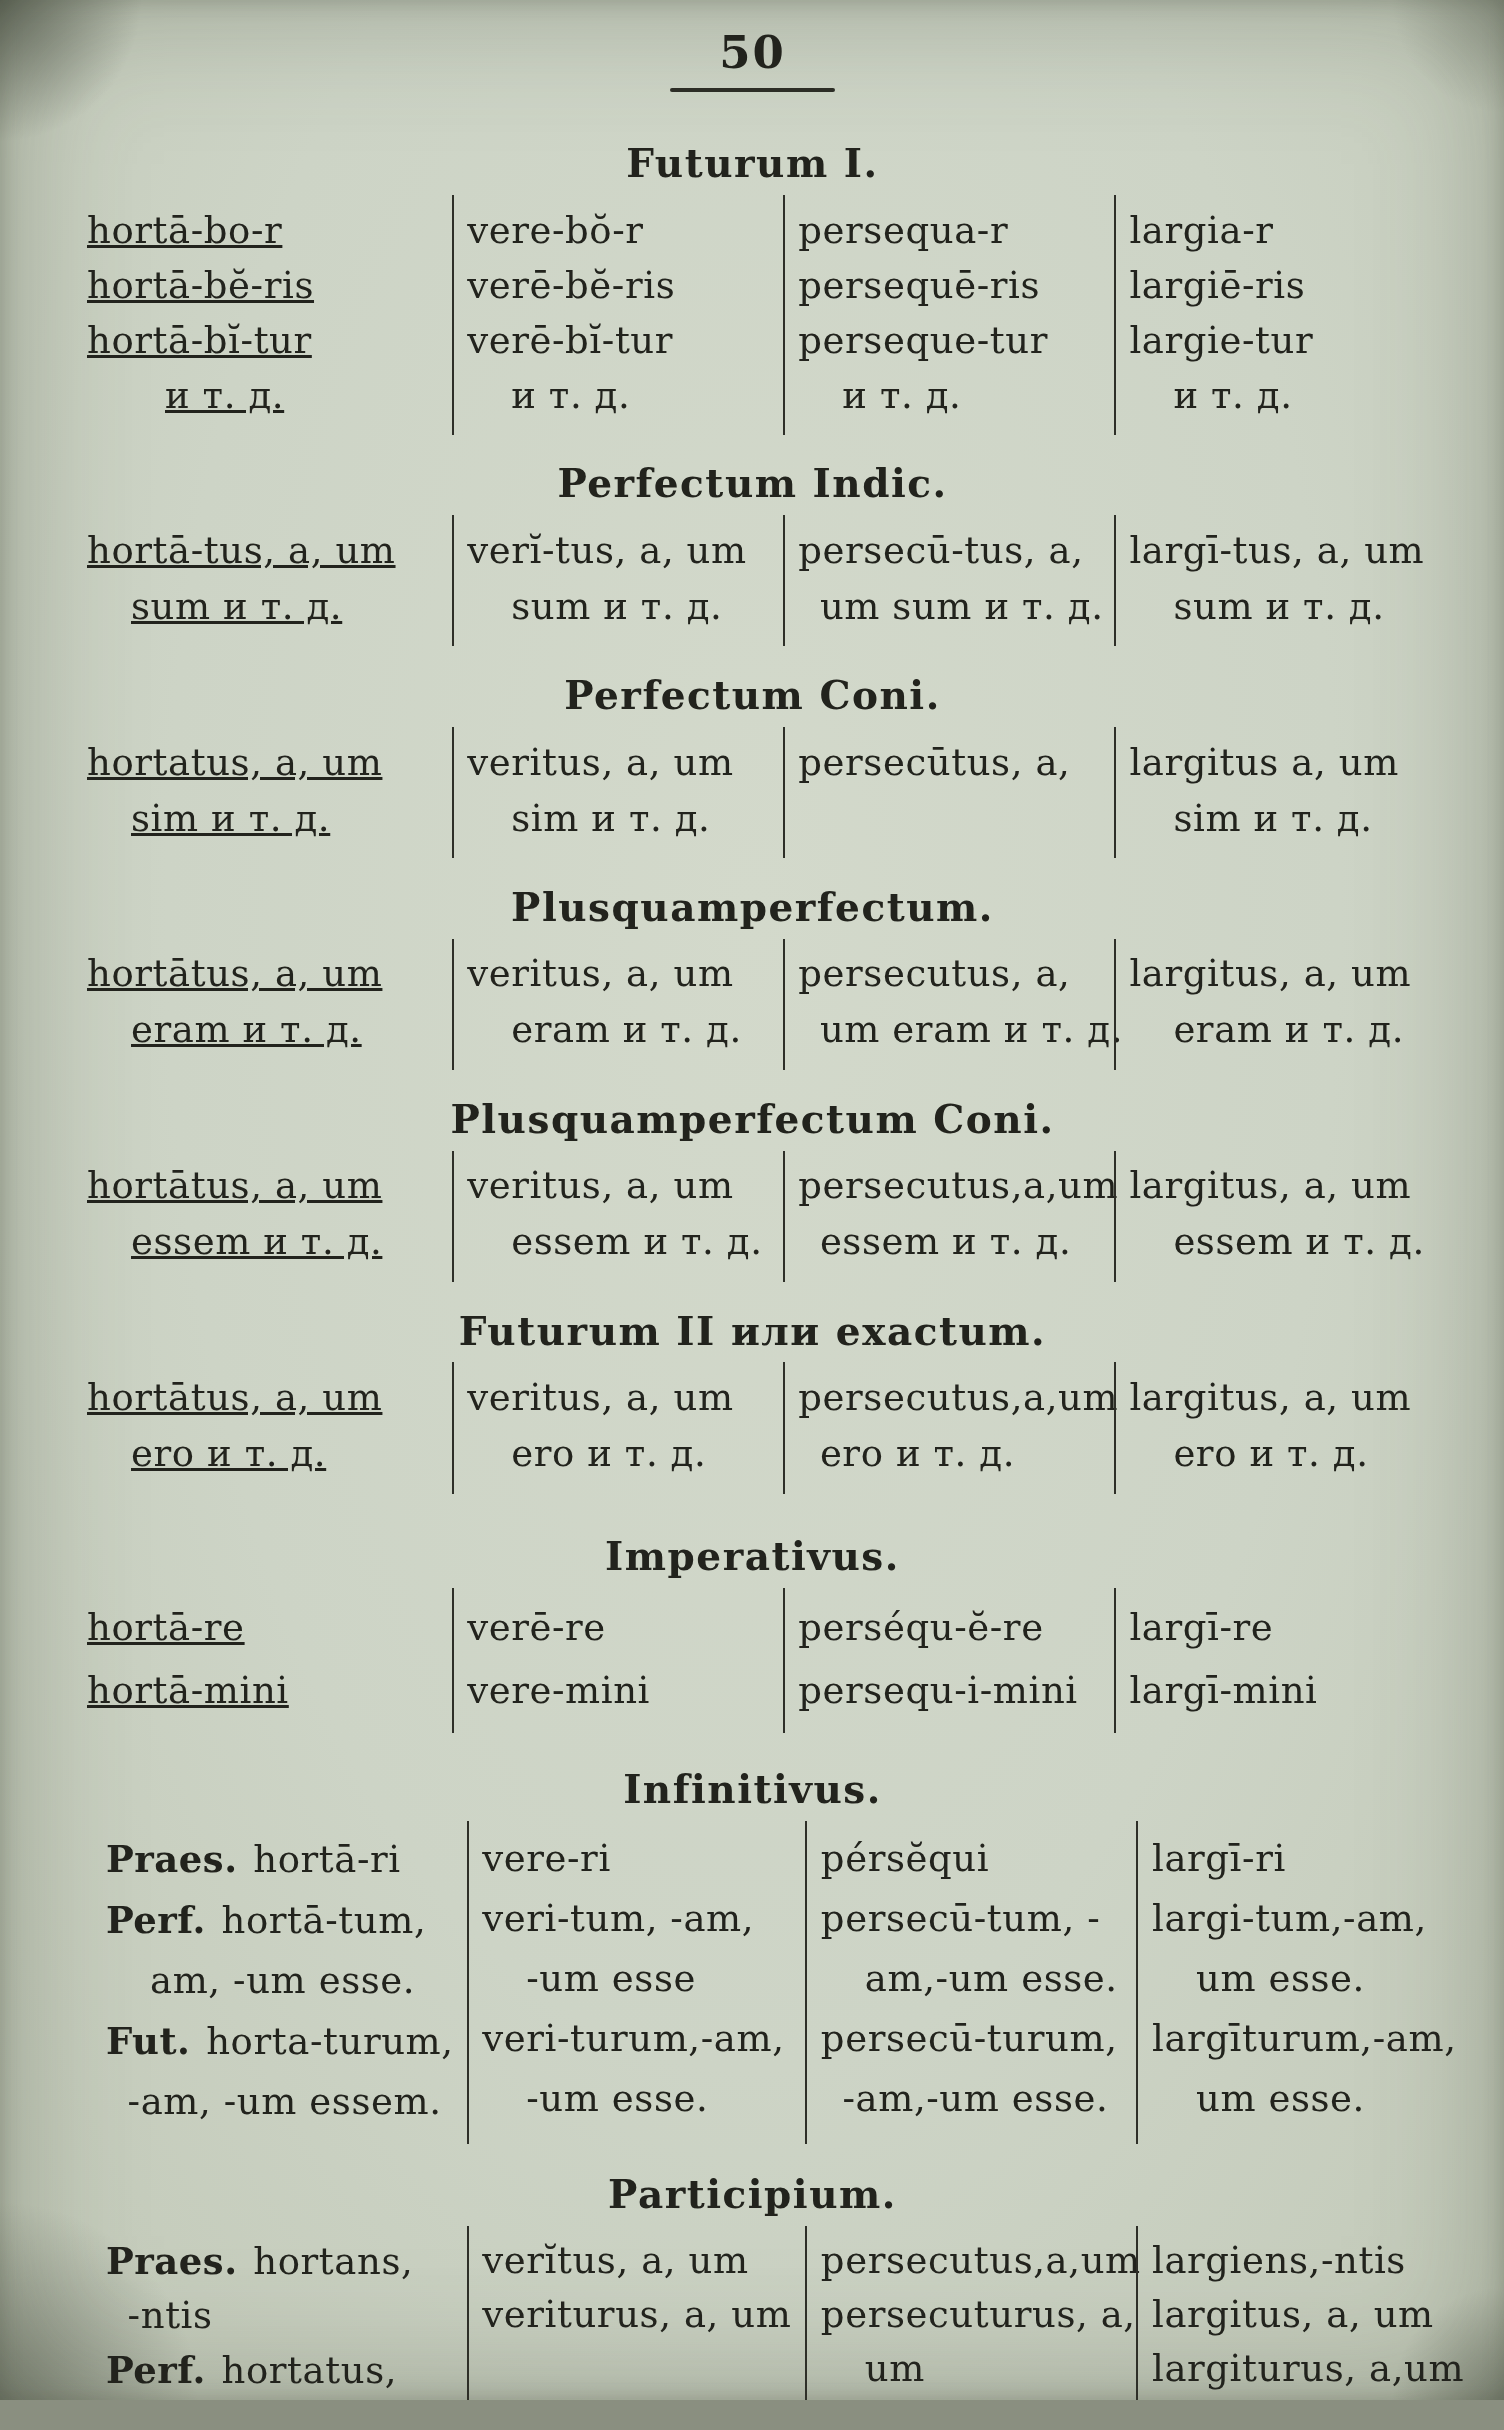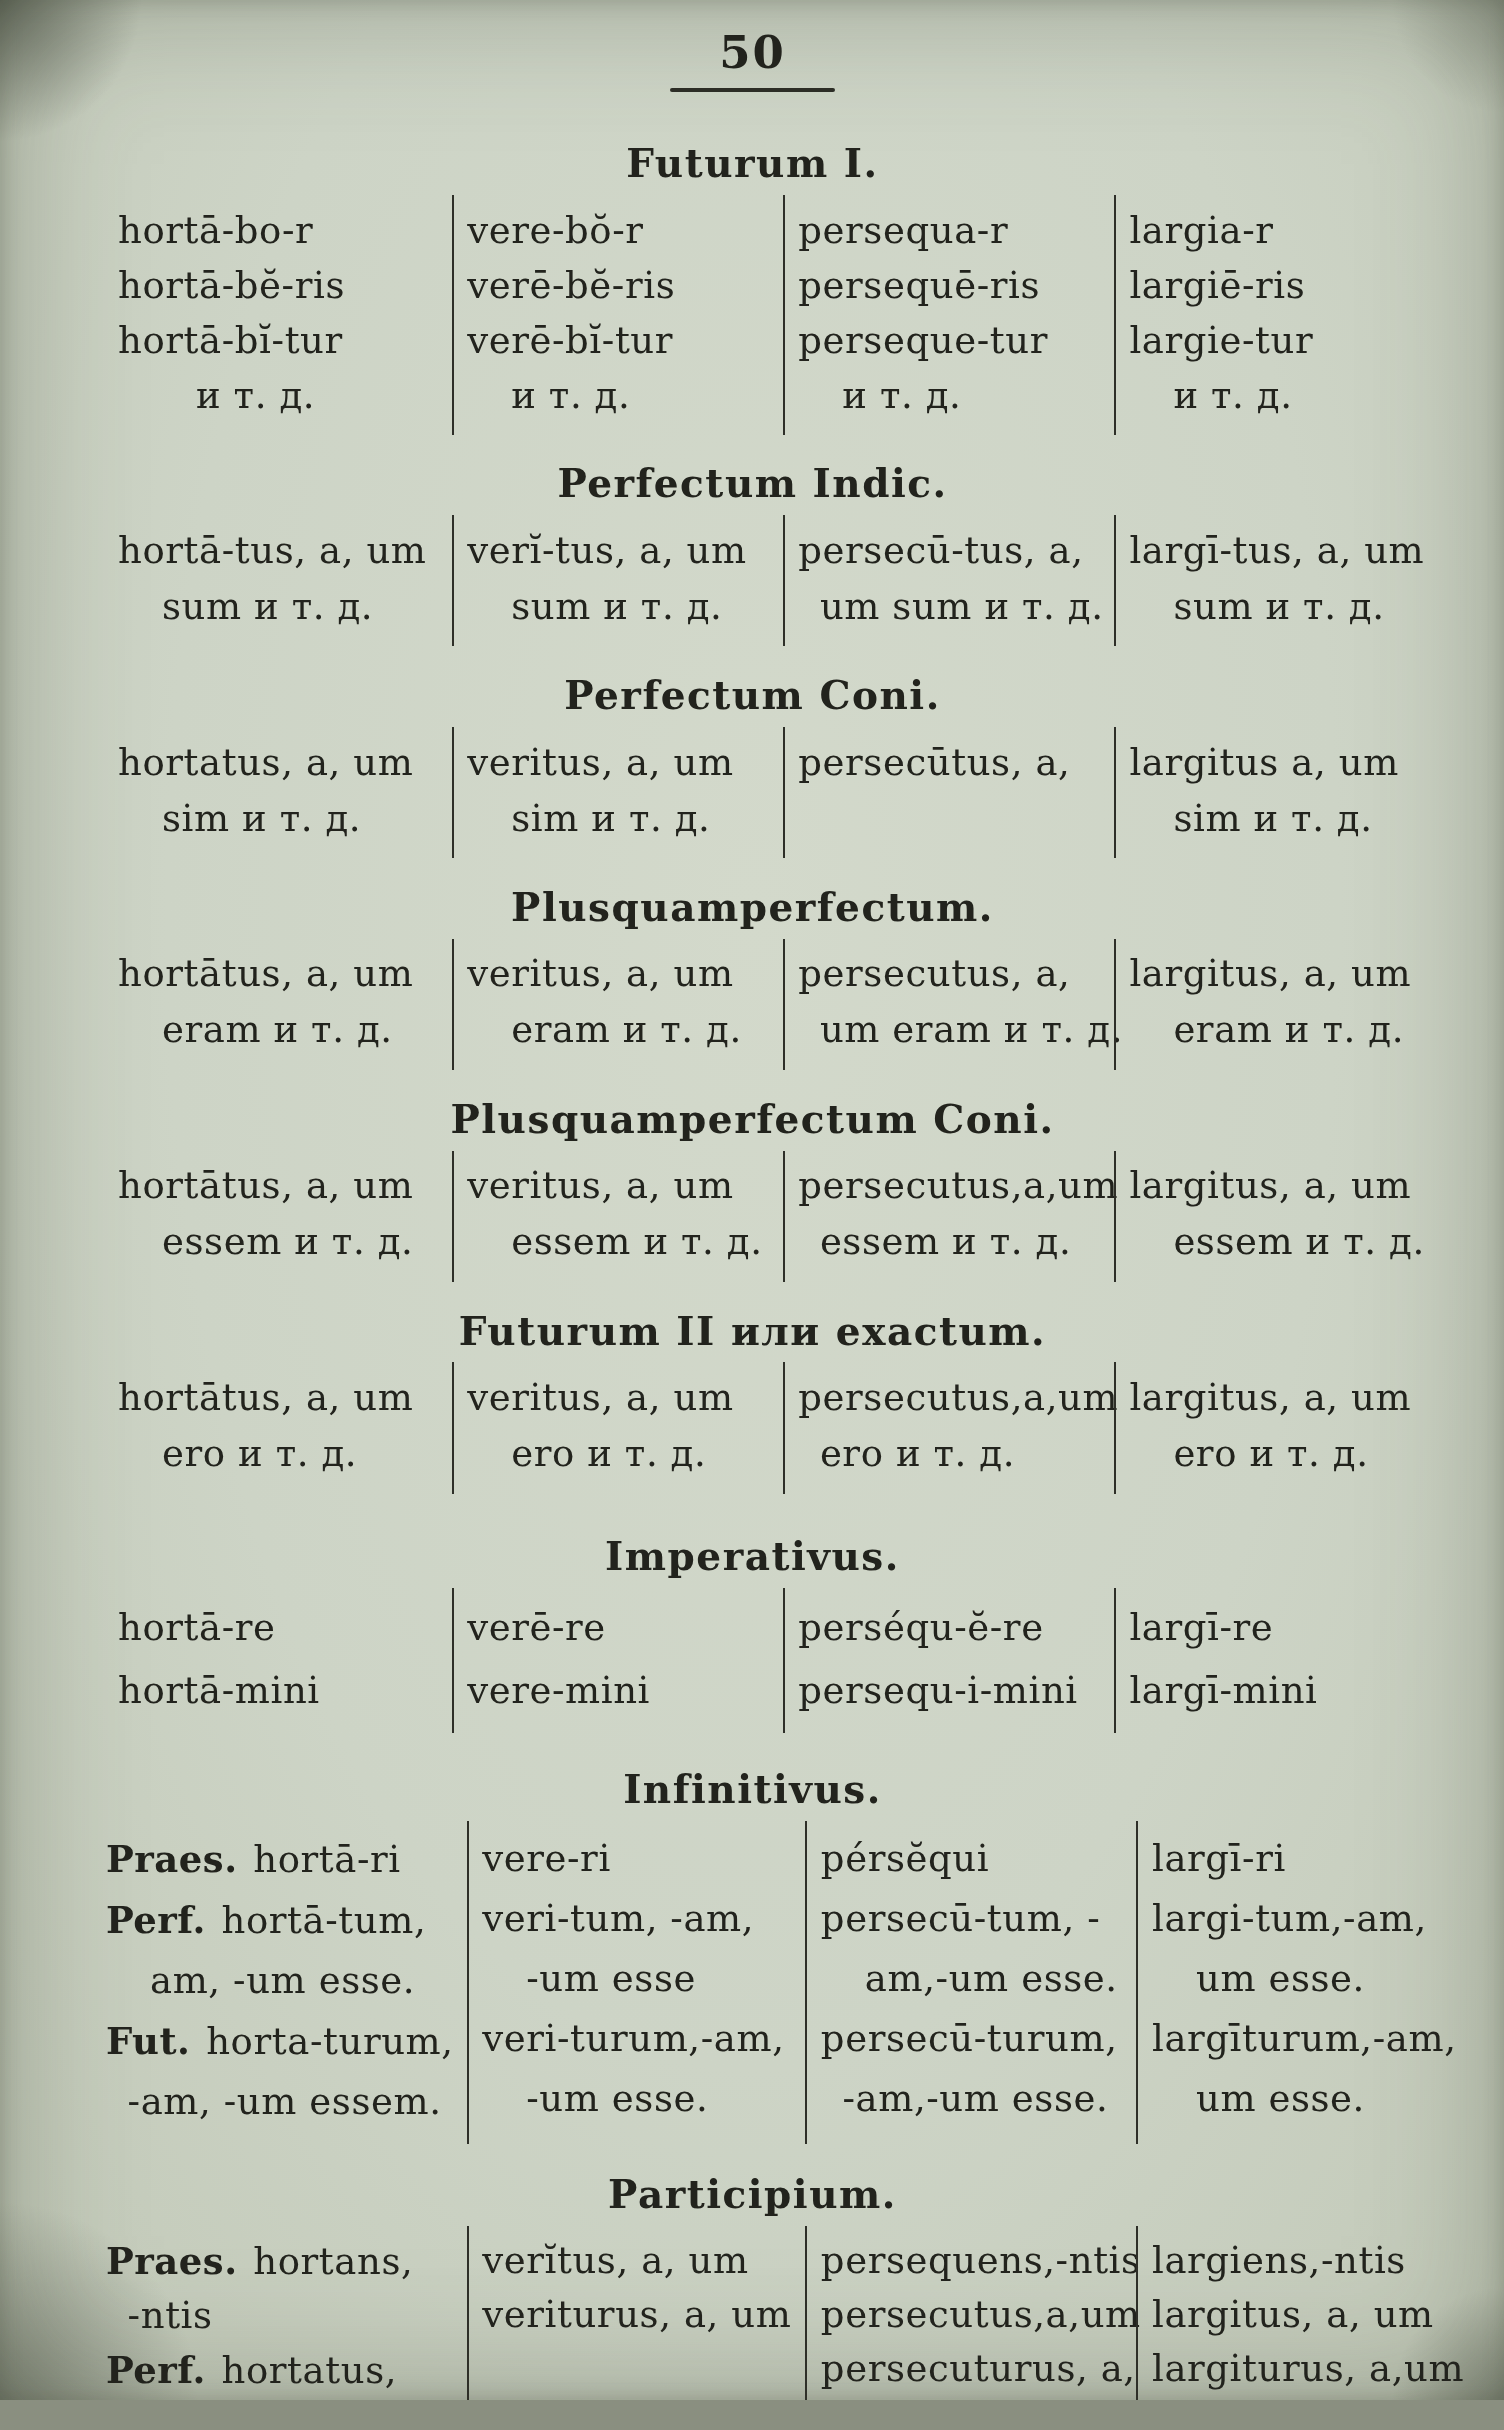--- a/index.html
+++ b/index.html
@@ -33,21 +33,21 @@
   .mtD{margin-top:33px;} 
   .mtE{margin-top:27.4px;} 
   .grid{
     display:grid;
     grid-template-columns:30% 22% 22% 26%;
     margin-top:7.8px;
     align-items:stretch;
   }
   .grid.wide1{grid-template-columns:31% 22.5% 22% 24.5%;}
   .col{padding:7.8px 5.9px 11.8px 13.7px;}
-  .col.first{padding-left:118px;}
+  .col.first{padding-left:87px;text-decoration:underline;}
   .col.lead{padding-left:106px;}
   .col + .col{border-left:2.9px solid #2e2f28;}
   .ln{
     font-size:37px;line-height:56px;letter-spacing:0.6px;
     white-space:nowrap;
   }
   .g-fut .ln{line-height:55px;}
   .g-imp .ln{line-height:63px;}
   .g-inf .ln{line-height:60px;}
   .g-part .ln{line-height:54px;}
@@ -253,21 +253,20 @@
 
     </div>
     <div class="col">
       <div class="ln"></div>
       <div class="ln">verĭtus, a, um</div>
       <div class="ln"></div>
       <div class="ln">veriturus, a, um</div>
       <div class="ln"></div>
     </div>
     <div class="col">
-      <div class="ln">persequens,-ntis</div>
       <div class="ln"></div>
       <div class="ln">persecutus,a,um</div>
       <div class="ln"></div>
       <div class="ln">persecuturus, a,</div>
       <div class="ln ind">um</div>
     </div>
     <div class="col">
       <div class="ln">largiens,-ntis</div>
       <div class="ln"></div>
       <div class="ln">largitus, a, um</div>

